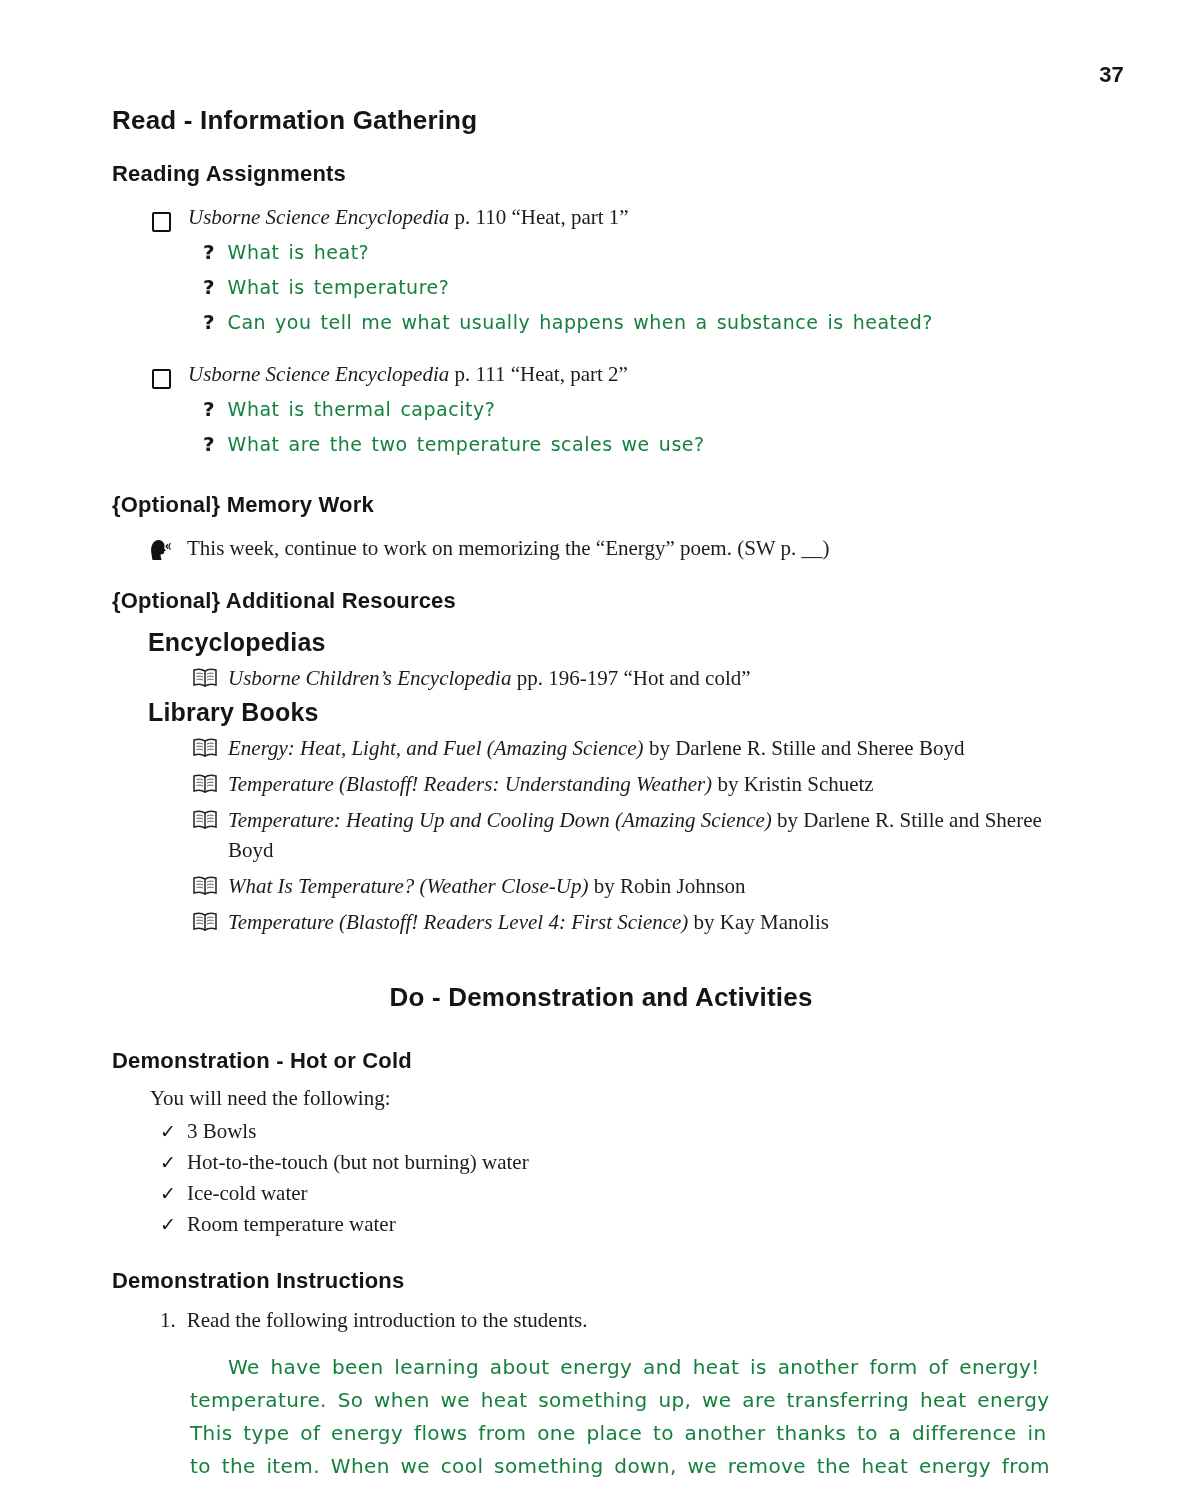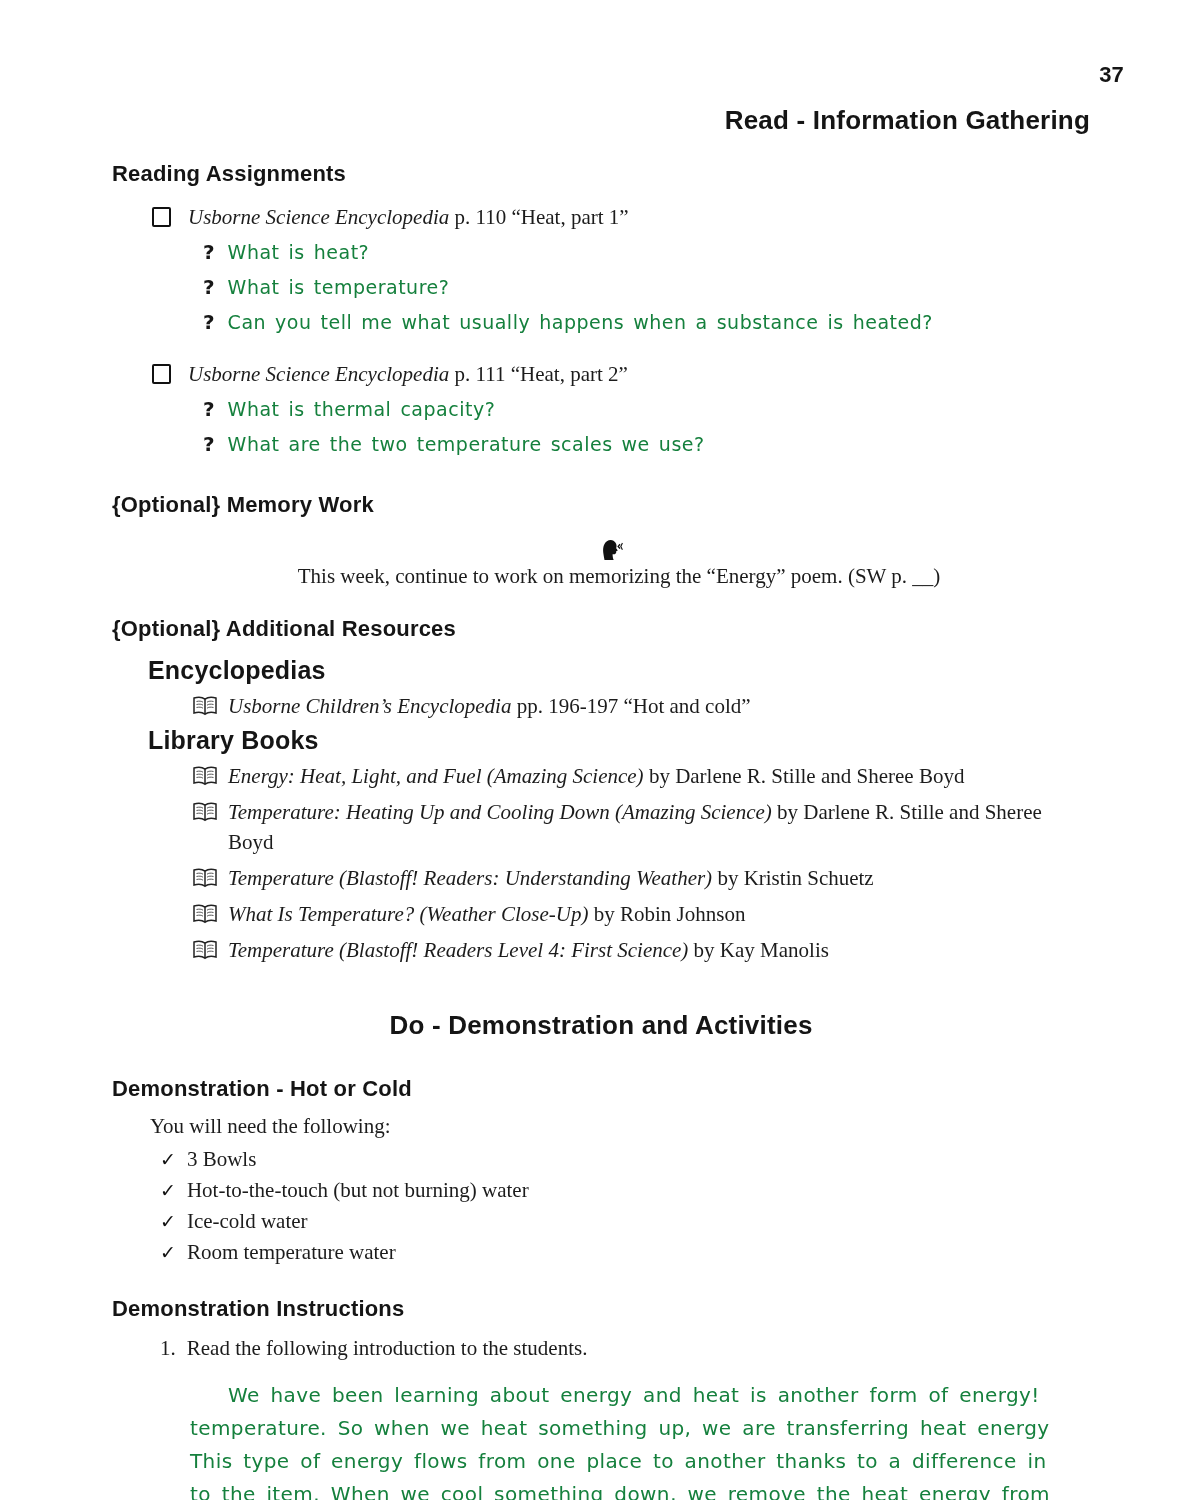--- a/index.html
+++ b/index.html
@@ -9,34 +9,34 @@
     background:#ffffff;color:#171717;
     overflow:hidden;
   }
   .comic{font-family:"Liberation Sans",sans-serif;font-weight:bold;letter-spacing:0.2px;color:#151515;}
   .serif{font-family:"Liberation Serif",serif;color:#1c1c1c;}
   .hand{font-family:"DejaVu Sans",sans-serif;color:#15803d;letter-spacing:0.5px;word-spacing:2.5px;}
 
   .pagenum{position:absolute;top:62px;right:76px;font-size:22px;}
   .content{padding:104px 110px 0 112px;}
 
-  .doc-title{text-align:right;font-size:26px;line-height:32px;margin:0 0 24px 0;}
+  .doc-title{text-align:left;font-size:26px;line-height:32px;margin:0 0 24px 0;}
   .doc-title2{text-align:center;font-size:26px;line-height:32px;margin:44px 0 34px 0;}
 
   .h2{font-size:22px;line-height:28px;margin:0 0 14px 0;}
   .h2.mt{margin-top:24px;}
   .h3{font-size:25px;line-height:26px;margin:4px 0 8px 36px;}
 
-  .assignment{display:flex;align-items:flex-start;margin:4px 0 8px 40px;font-size:21px;line-height:30px;}
+  .assignment{display:flex;align-items:flex-end;margin:4px 0 8px 40px;font-size:21px;line-height:30px;}
   .checkbox{flex:0 0 auto;width:15px;height:16px;border:2.5px solid #111;border-radius:2px;margin:5px 17px 0 0;}
   .q-row{display:flex;align-items:baseline;margin:0 0 0 91px;height:35px;}
   .q-mark{font-family:"DejaVu Sans",sans-serif;font-weight:bold;font-size:20px;margin-right:13px;}
   .q-text{font-size:19px;}
 
-  .mem-row{display:flex;align-items:center;margin:0 0 11px 36px;font-size:21px;line-height:30px;flex-direction:column;}
+  .mem-row{display:flex;align-items:flex-start;margin:0 0 11px 36px;font-size:21px;line-height:30px;}
   .mem-icon{flex:0 0 auto;margin:3px 16px 0 0;}
 
   .book-row{display:flex;align-items:flex-start;margin:0 0 6px 80px;font-size:21px;line-height:30px;max-width:910px;}
   .book-icon{flex:0 0 auto;margin:5px 10px 0 0;}
   .italic{font-style:italic;}
 
   .plain-line{margin:2px 0 6px 38px;font-size:21px;line-height:30px;}
   .check-row{display:flex;align-items:baseline;margin:0 0 0 48px;height:31px;font-size:21px;}
   .check-mark{font-family:"DejaVu Sans",sans-serif;font-size:19px;margin-right:11px;color:#111;}
 
@@ -137,33 +137,33 @@
 
     <div class="book-row serif">
       <span class="book-icon">
         <svg width="26" height="20" viewBox="0 0 26 20">
           <path d="M13 3.2 C10 0.8 5.5 0.9 2 2 L2 17 C5.5 15.9 10 15.9 13 18.2 C16 15.9 20.5 15.9 24 17 L24 2 C20.5 0.9 16 0.8 13 3.2 Z" fill="none" stroke="#222" stroke-width="1.5"></path>
           <path d="M13 3.2 L13 18.2" stroke="#222" stroke-width="1.5"></path>
           <path d="M4.5 5.5 C7 4.9 9.5 5 11 6.2 M4.5 8.5 C7 7.9 9.5 8 11 9.2 M4.5 11.5 C7 10.9 9.5 11 11 12.2" stroke="#444" fill="none" stroke-width="0.9"></path>
           <path d="M21.5 5.5 C19 4.9 16.5 5 15 6.2 M21.5 8.5 C19 7.9 16.5 8 15 9.2 M21.5 11.5 C19 10.9 16.5 11 15 12.2" stroke="#444" fill="none" stroke-width="0.9"></path>
         </svg>
       </span>
+      <span><span class="italic">Temperature (Blastoff! Readers: Understanding Weather)</span><span> by Kristin Schuetz</span></span>
+    </div>
+
+    <div class="book-row serif">
+      <span class="book-icon">
+        <svg width="26" height="20" viewBox="0 0 26 20">
+          <path d="M13 3.2 C10 0.8 5.5 0.9 2 2 L2 17 C5.5 15.9 10 15.9 13 18.2 C16 15.9 20.5 15.9 24 17 L24 2 C20.5 0.9 16 0.8 13 3.2 Z" fill="none" stroke="#222" stroke-width="1.5"></path>
+          <path d="M13 3.2 L13 18.2" stroke="#222" stroke-width="1.5"></path>
+          <path d="M4.5 5.5 C7 4.9 9.5 5 11 6.2 M4.5 8.5 C7 7.9 9.5 8 11 9.2 M4.5 11.5 C7 10.9 9.5 11 11 12.2" stroke="#444" fill="none" stroke-width="0.9"></path>
+          <path d="M21.5 5.5 C19 4.9 16.5 5 15 6.2 M21.5 8.5 C19 7.9 16.5 8 15 9.2 M21.5 11.5 C19 10.9 16.5 11 15 12.2" stroke="#444" fill="none" stroke-width="0.9"></path>
+        </svg>
+      </span>
       <span><span class="italic">Temperature: Heating Up and Cooling Down (Amazing Science)</span><span> by Darlene R. Stille and Sheree Boyd</span></span>
-    </div>
-
-    <div class="book-row serif">
-      <span class="book-icon">
-        <svg width="26" height="20" viewBox="0 0 26 20">
-          <path d="M13 3.2 C10 0.8 5.5 0.9 2 2 L2 17 C5.5 15.9 10 15.9 13 18.2 C16 15.9 20.5 15.9 24 17 L24 2 C20.5 0.9 16 0.8 13 3.2 Z" fill="none" stroke="#222" stroke-width="1.5"></path>
-          <path d="M13 3.2 L13 18.2" stroke="#222" stroke-width="1.5"></path>
-          <path d="M4.5 5.5 C7 4.9 9.5 5 11 6.2 M4.5 8.5 C7 7.9 9.5 8 11 9.2 M4.5 11.5 C7 10.9 9.5 11 11 12.2" stroke="#444" fill="none" stroke-width="0.9"></path>
-          <path d="M21.5 5.5 C19 4.9 16.5 5 15 6.2 M21.5 8.5 C19 7.9 16.5 8 15 9.2 M21.5 11.5 C19 10.9 16.5 11 15 12.2" stroke="#444" fill="none" stroke-width="0.9"></path>
-        </svg>
-      </span>
-      <span><span class="italic">Temperature (Blastoff! Readers: Understanding Weather)</span><span> by Kristin Schuetz</span></span>
     </div>
 
     <div class="book-row serif">
       <span class="book-icon">
         <svg width="26" height="20" viewBox="0 0 26 20">
           <path d="M13 3.2 C10 0.8 5.5 0.9 2 2 L2 17 C5.5 15.9 10 15.9 13 18.2 C16 15.9 20.5 15.9 24 17 L24 2 C20.5 0.9 16 0.8 13 3.2 Z" fill="none" stroke="#222" stroke-width="1.5"></path>
           <path d="M13 3.2 L13 18.2" stroke="#222" stroke-width="1.5"></path>
           <path d="M4.5 5.5 C7 4.9 9.5 5 11 6.2 M4.5 8.5 C7 7.9 9.5 8 11 9.2 M4.5 11.5 C7 10.9 9.5 11 11 12.2" stroke="#444" fill="none" stroke-width="0.9"></path>
           <path d="M21.5 5.5 C19 4.9 16.5 5 15 6.2 M21.5 8.5 C19 7.9 16.5 8 15 9.2 M21.5 11.5 C19 10.9 16.5 11 15 12.2" stroke="#444" fill="none" stroke-width="0.9"></path>
         </svg>

